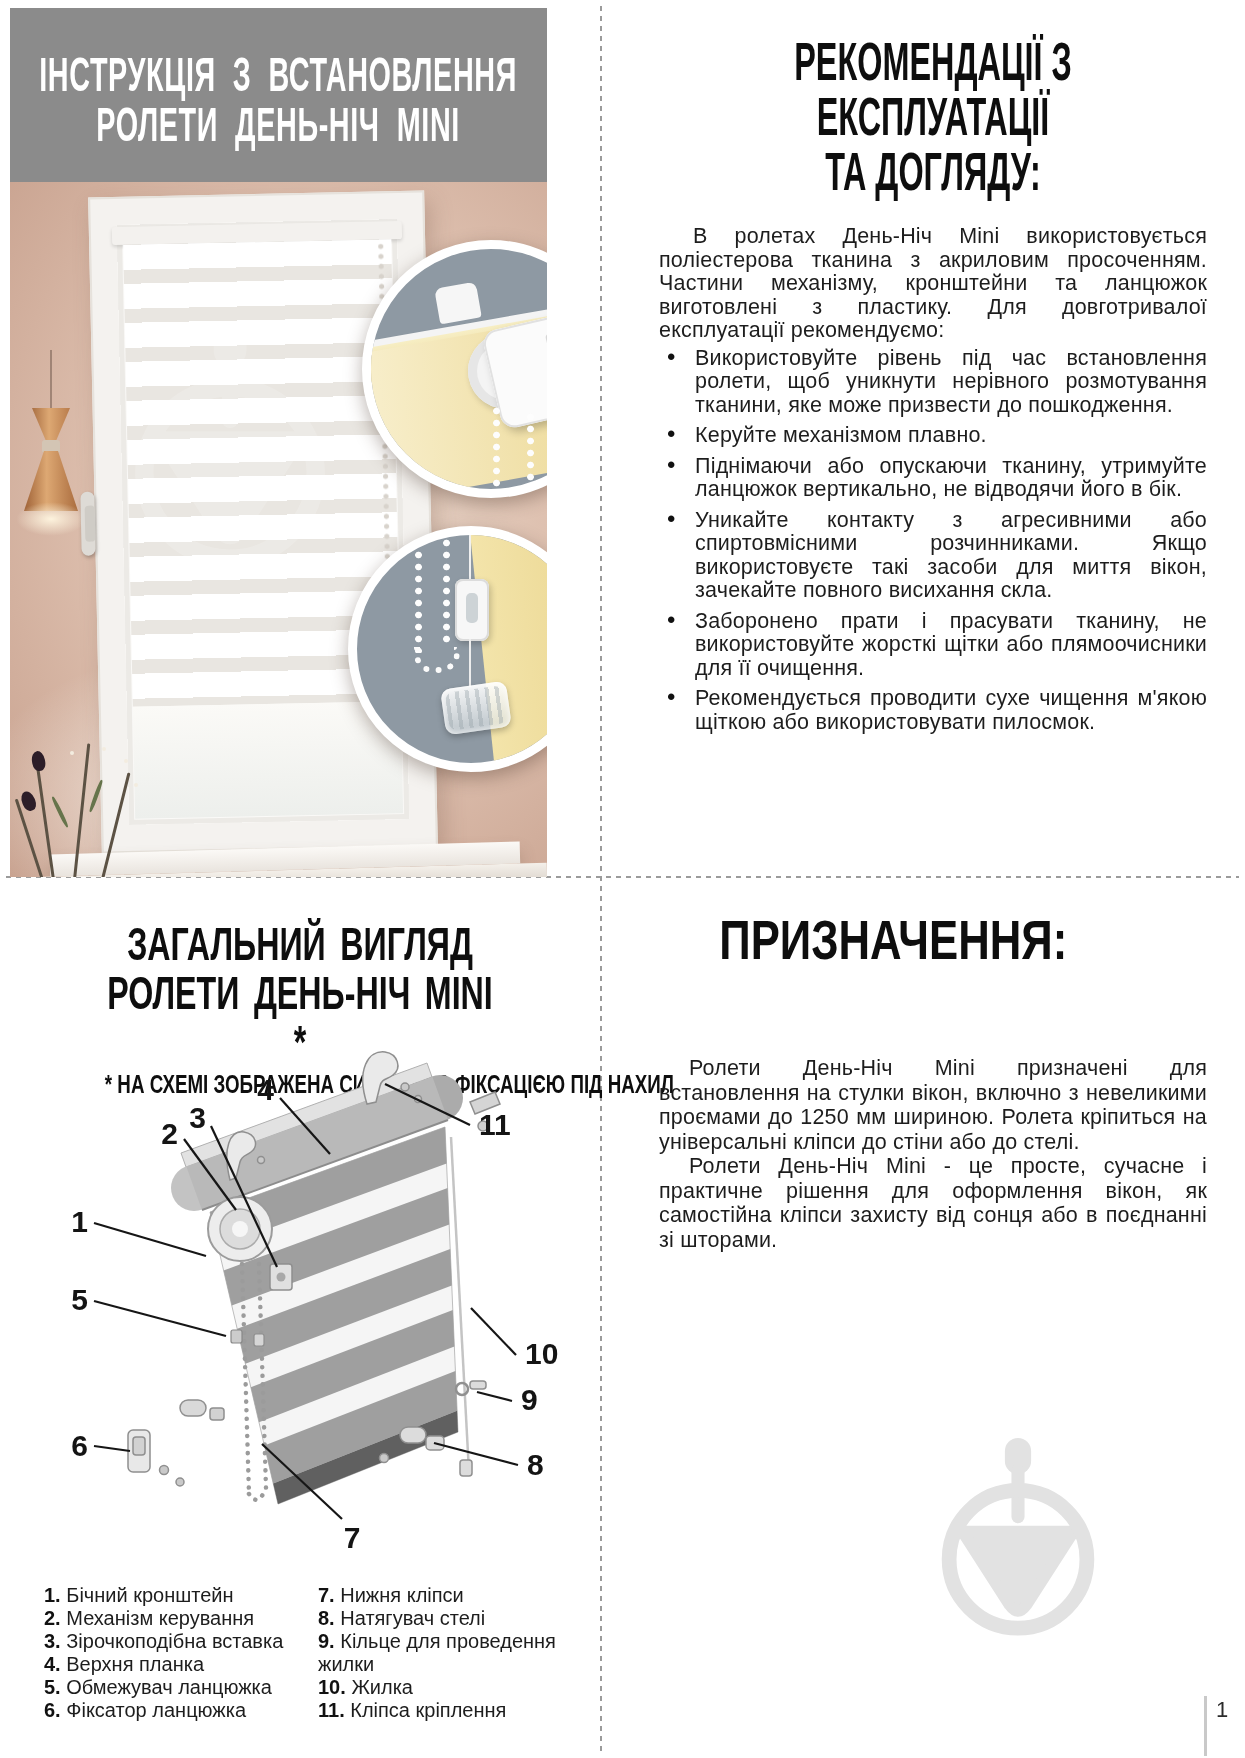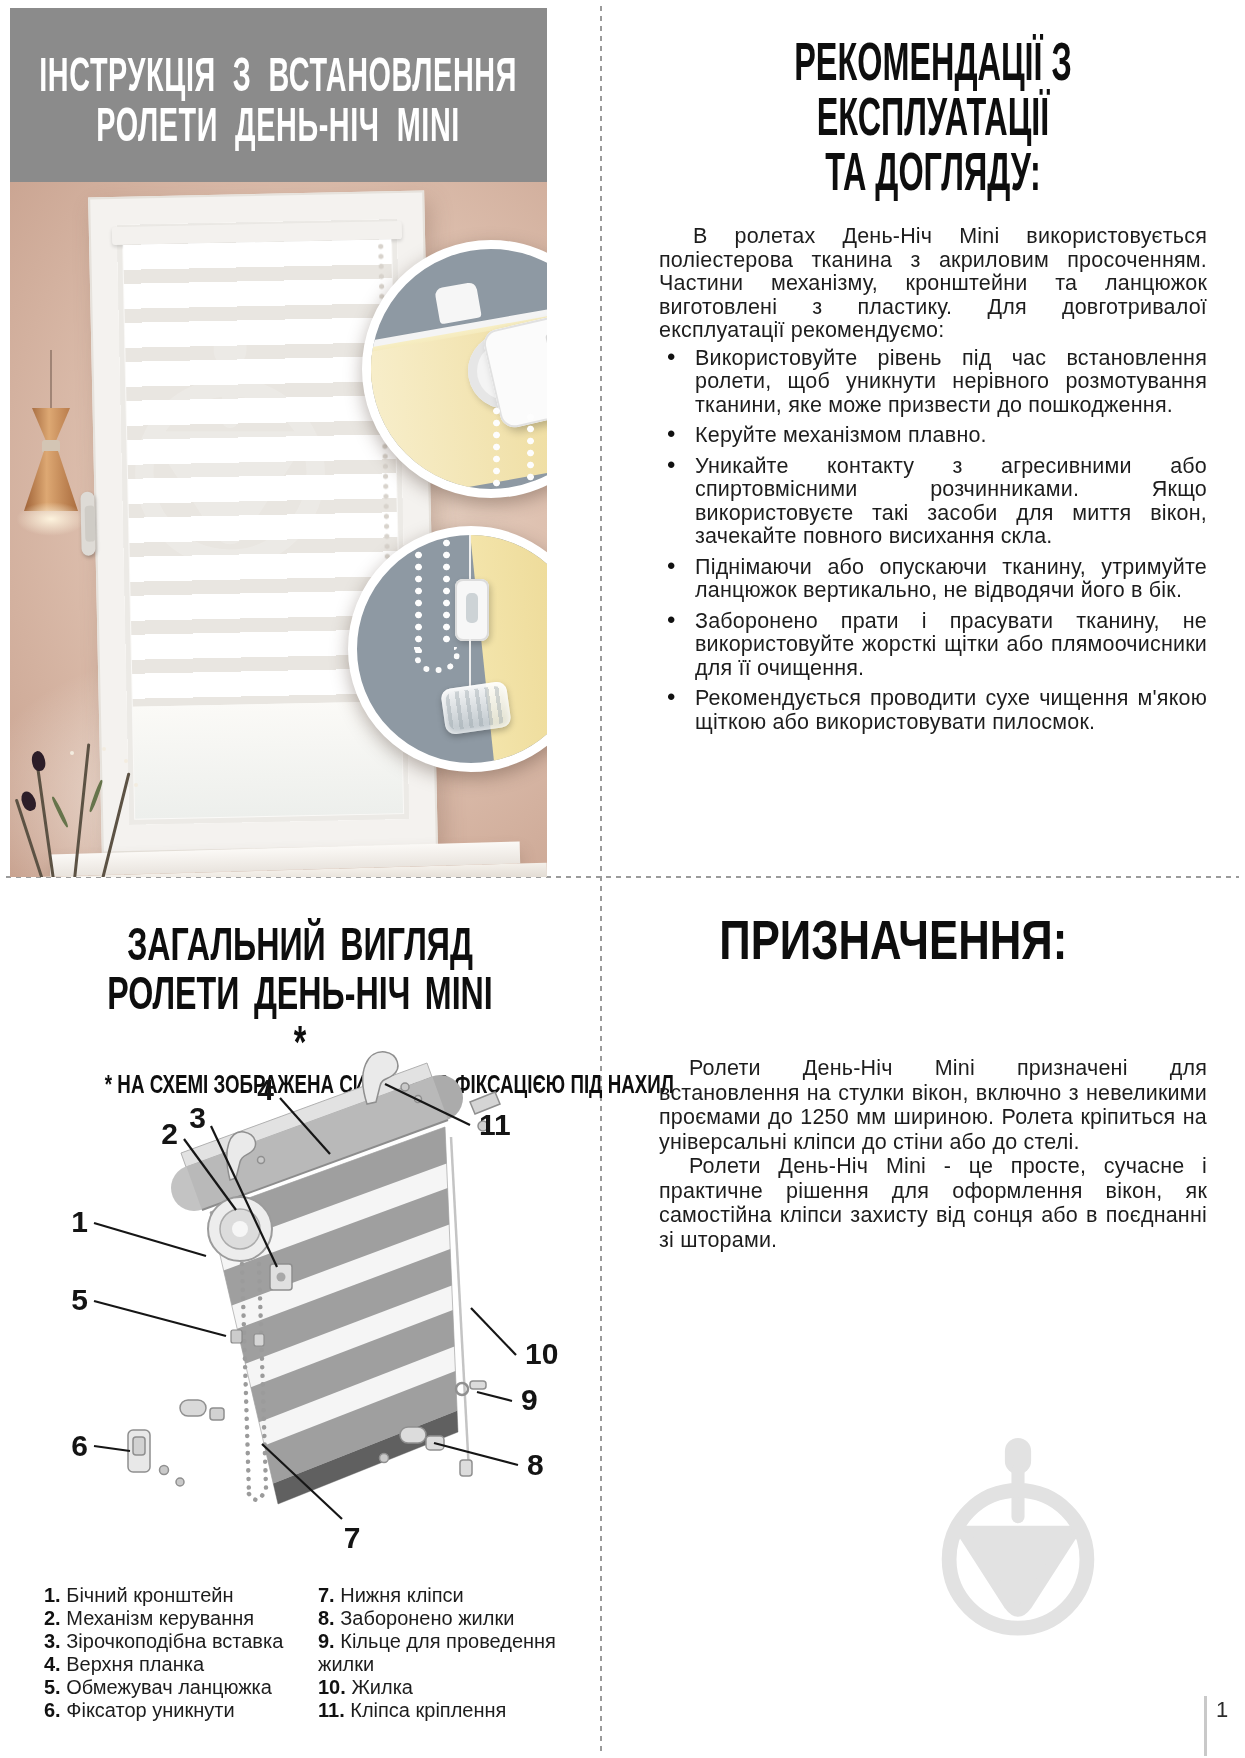--- a/index.html
+++ b/index.html
@@ -235,22 +235,22 @@
 
   <section class="q-tr">
     <div class="tr-title">
       <span class="t-line">РЕКОМЕНДАЦІЇ З ЕКСПЛУАТАЦІЇ</span>
       <span class="t-line">ТА ДОГЛЯДУ:</span>
     </div>
     <p class="body-txt intro">В ролетах День-Ніч Mini використовується поліестерова тканина з акриловим просоченням. Частини механізму, кронштейни та ланцюжок виготовлені з пластику. Для довготривалої експлуатації рекомендуємо:</p>
     <ul class="bullets body-txt">
       <li>Використовуйте рівень під час встановлення ролети, щоб уникнути нерівного розмотування тканини, яке може призвести до пошкодження.</li>
       <li>Керуйте механізмом плавно.</li>
+      <li>Піднімаючи або опускаючи тканину, утримуйте ланцюжок вертикально, не відводячи його в бік.</li>
       <li>Уникайте контакту з агресивними або спиртовмісними розчинниками. Якщо використовуєте такі засоби для миття вікон, зачекайте повного висихання скла.</li>
-      <li>Піднімаючи або опускаючи тканину, утримуйте ланцюжок вертикально, не відводячи його в бік.</li>
       <li>Заборонено прати і прасувати тканину, не використовуйте жорсткі щітки або плямоочисники для її очищення.</li>
       <li>Рекомендується проводити сухе чищення м'якою щіткою або використовувати пилосмок.</li>
     </ul>
   </section>
 
   <section class="q-bl">
     <div class="bl-title">
       <span class="bl-line">ЗАГАЛЬНИЙ ВИГЛЯД</span>
       <span class="bl-line">РОЛЕТИ ДЕНЬ-НІЧ MINI *</span>
     </div>
@@ -356,25 +356,25 @@
         <text x="449" y="93" text-anchor="start">11</text>
       </g>
     </svg>
 
     <div class="legend legend-left">
       <div class="legend-item"><b>1.</b> <span>Бічний кронштейн</span></div>
       <div class="legend-item"><b>2.</b> <span>Механізм керування</span></div>
       <div class="legend-item"><b>3.</b> <span>Зірочкоподібна вставка</span></div>
       <div class="legend-item"><b>4.</b> <span>Верхня планка</span></div>
       <div class="legend-item"><b>5.</b> <span>Обмежувач ланцюжка</span></div>
-      <div class="legend-item"><b>6.</b> <span>Фіксатор уникнути</span></div>
+      <div class="legend-item"><b>6.</b> <span>Фіксатор ланцюжка</span></div>
     </div>
     <div class="legend legend-right">
       <div class="legend-item"><b>7.</b> <span>Нижня кліпси</span></div>
-      <div class="legend-item"><b>8.</b> <span>Заборонено жилки</span></div>
+      <div class="legend-item"><b>8.</b> <span>Натягувач стелі</span></div>
       <div class="legend-item"><b>9.</b> <span>Кільце для проведення жилки</span></div>
       <div class="legend-item"><b>10.</b> <span>Жилка</span></div>
       <div class="legend-item"><b>11.</b> <span>Кліпса кріплення</span></div>
     </div>
   </section>
 
   <section class="q-br">
     <div class="br-title">
       <span class="br-line">ПРИЗНАЧЕННЯ:</span>
     </div>

